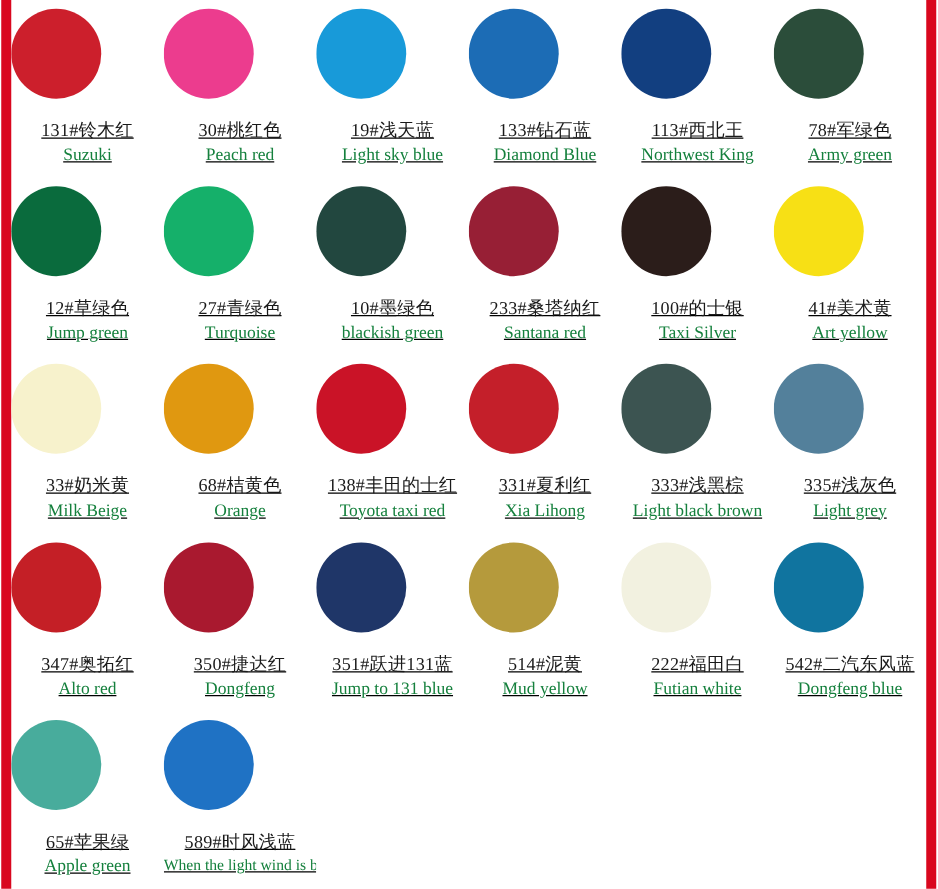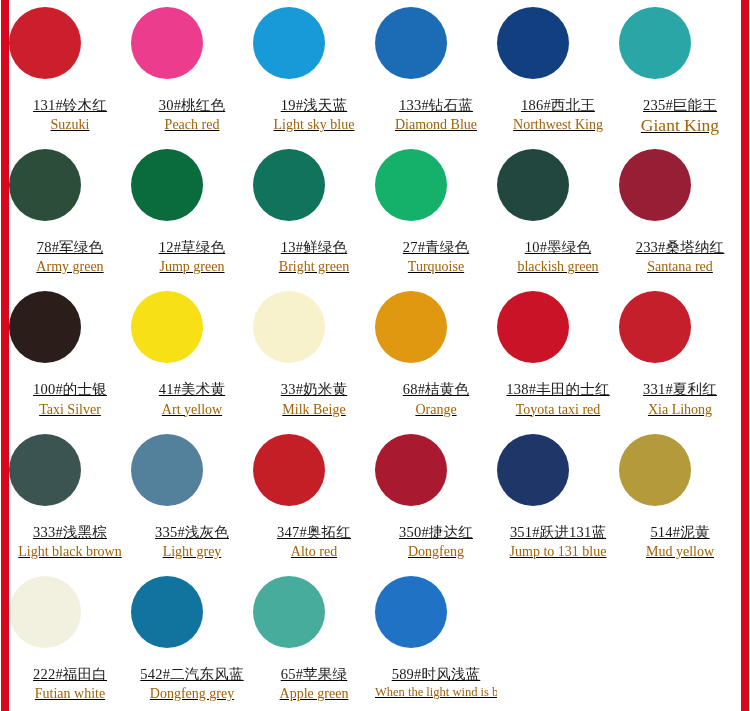--- a/index.html
+++ b/index.html
@@ -69,21 +69,21 @@
     color: #1a1a1a;
     white-space: nowrap;
     letter-spacing: 0.2px;
     text-align: center;
   }
 
   .swatch-label-en {
     margin-top: 2px;
     font-size: 14px;
     line-height: 1.25;
-    color: #a16207;
+    color: #15803d;
     white-space: nowrap;
     text-align: center;
   }
 
   
   .swatch-cell.emphasis-en .swatch-label-en {
     font-size: 17.5px;
     margin-top: 1px;
   }
 
@@ -119,44 +119,34 @@
         <div class="swatch-label-cn">19#浅天蓝</div>
         <div class="swatch-label-en">Light sky blue</div>
       </div>
       <div class="swatch-cell">
         <div class="swatch-dot" style="background-color: rgb(28, 108, 181);"></div>
         <div class="swatch-label-cn">133#钻石蓝</div>
         <div class="swatch-label-en">Diamond Blue</div>
       </div>
       <div class="swatch-cell">
         <div class="swatch-dot" style="background-color: rgb(18, 63, 128);"></div>
-        <div class="swatch-label-cn">186#西北王</div>
+        <div class="swatch-label-cn">113#西北王</div>
         <div class="swatch-label-en">Northwest King</div>
-      </div>
-      <div class="swatch-cell emphasis-en">
-        <div class="swatch-dot" style="background-color: rgb(43, 166, 166);"></div>
-        <div class="swatch-label-cn">235#巨能王</div>
-        <div class="swatch-label-en">Giant King</div>
       </div>
       <div class="swatch-cell">
         <div class="swatch-dot" style="background-color: rgb(43, 77, 58);"></div>
         <div class="swatch-label-cn">78#军绿色</div>
         <div class="swatch-label-en">Army green</div>
       </div>
       <div class="swatch-cell">
         <div class="swatch-dot" style="background-color: rgb(10, 107, 61);"></div>
         <div class="swatch-label-cn">12#草绿色</div>
         <div class="swatch-label-en">Jump green</div>
       </div>
       <div class="swatch-cell">
-        <div class="swatch-dot" style="background-color: rgb(17, 115, 92);"></div>
-        <div class="swatch-label-cn">13#鲜绿色</div>
-        <div class="swatch-label-en">Bright green</div>
-      </div>
-      <div class="swatch-cell">
         <div class="swatch-dot" style="background-color: rgb(21, 176, 106);"></div>
         <div class="swatch-label-cn">27#青绿色</div>
         <div class="swatch-label-en">Turquoise</div>
       </div>
       <div class="swatch-cell">
         <div class="swatch-dot" style="background-color: rgb(34, 71, 63);"></div>
         <div class="swatch-label-cn">10#墨绿色</div>
         <div class="swatch-label-en">blackish green</div>
       </div>
       <div class="swatch-cell">
@@ -225,21 +215,21 @@
         <div class="swatch-label-en">Mud yellow</div>
       </div>
       <div class="swatch-cell">
         <div class="swatch-dot" style="background-color: rgb(242, 241, 224);"></div>
         <div class="swatch-label-cn">222#福田白</div>
         <div class="swatch-label-en">Futian white</div>
       </div>
       <div class="swatch-cell">
         <div class="swatch-dot" style="background-color: rgb(16, 116, 159);"></div>
         <div class="swatch-label-cn">542#二汽东风蓝</div>
-        <div class="swatch-label-en">Dongfeng grey</div>
+        <div class="swatch-label-en">Dongfeng blue</div>
       </div>
       <div class="swatch-cell">
         <div class="swatch-dot" style="background-color: rgb(72, 172, 156);"></div>
         <div class="swatch-label-cn">65#苹果绿</div>
         <div class="swatch-label-en">Apple green</div>
       </div>
       <div class="swatch-cell clipped-en">
         <div class="swatch-dot" style="background-color: rgb(31, 114, 196);"></div>
         <div class="swatch-label-cn">589#时风浅蓝</div>
         <div class="swatch-label-en">When the light wind is blu</div>

